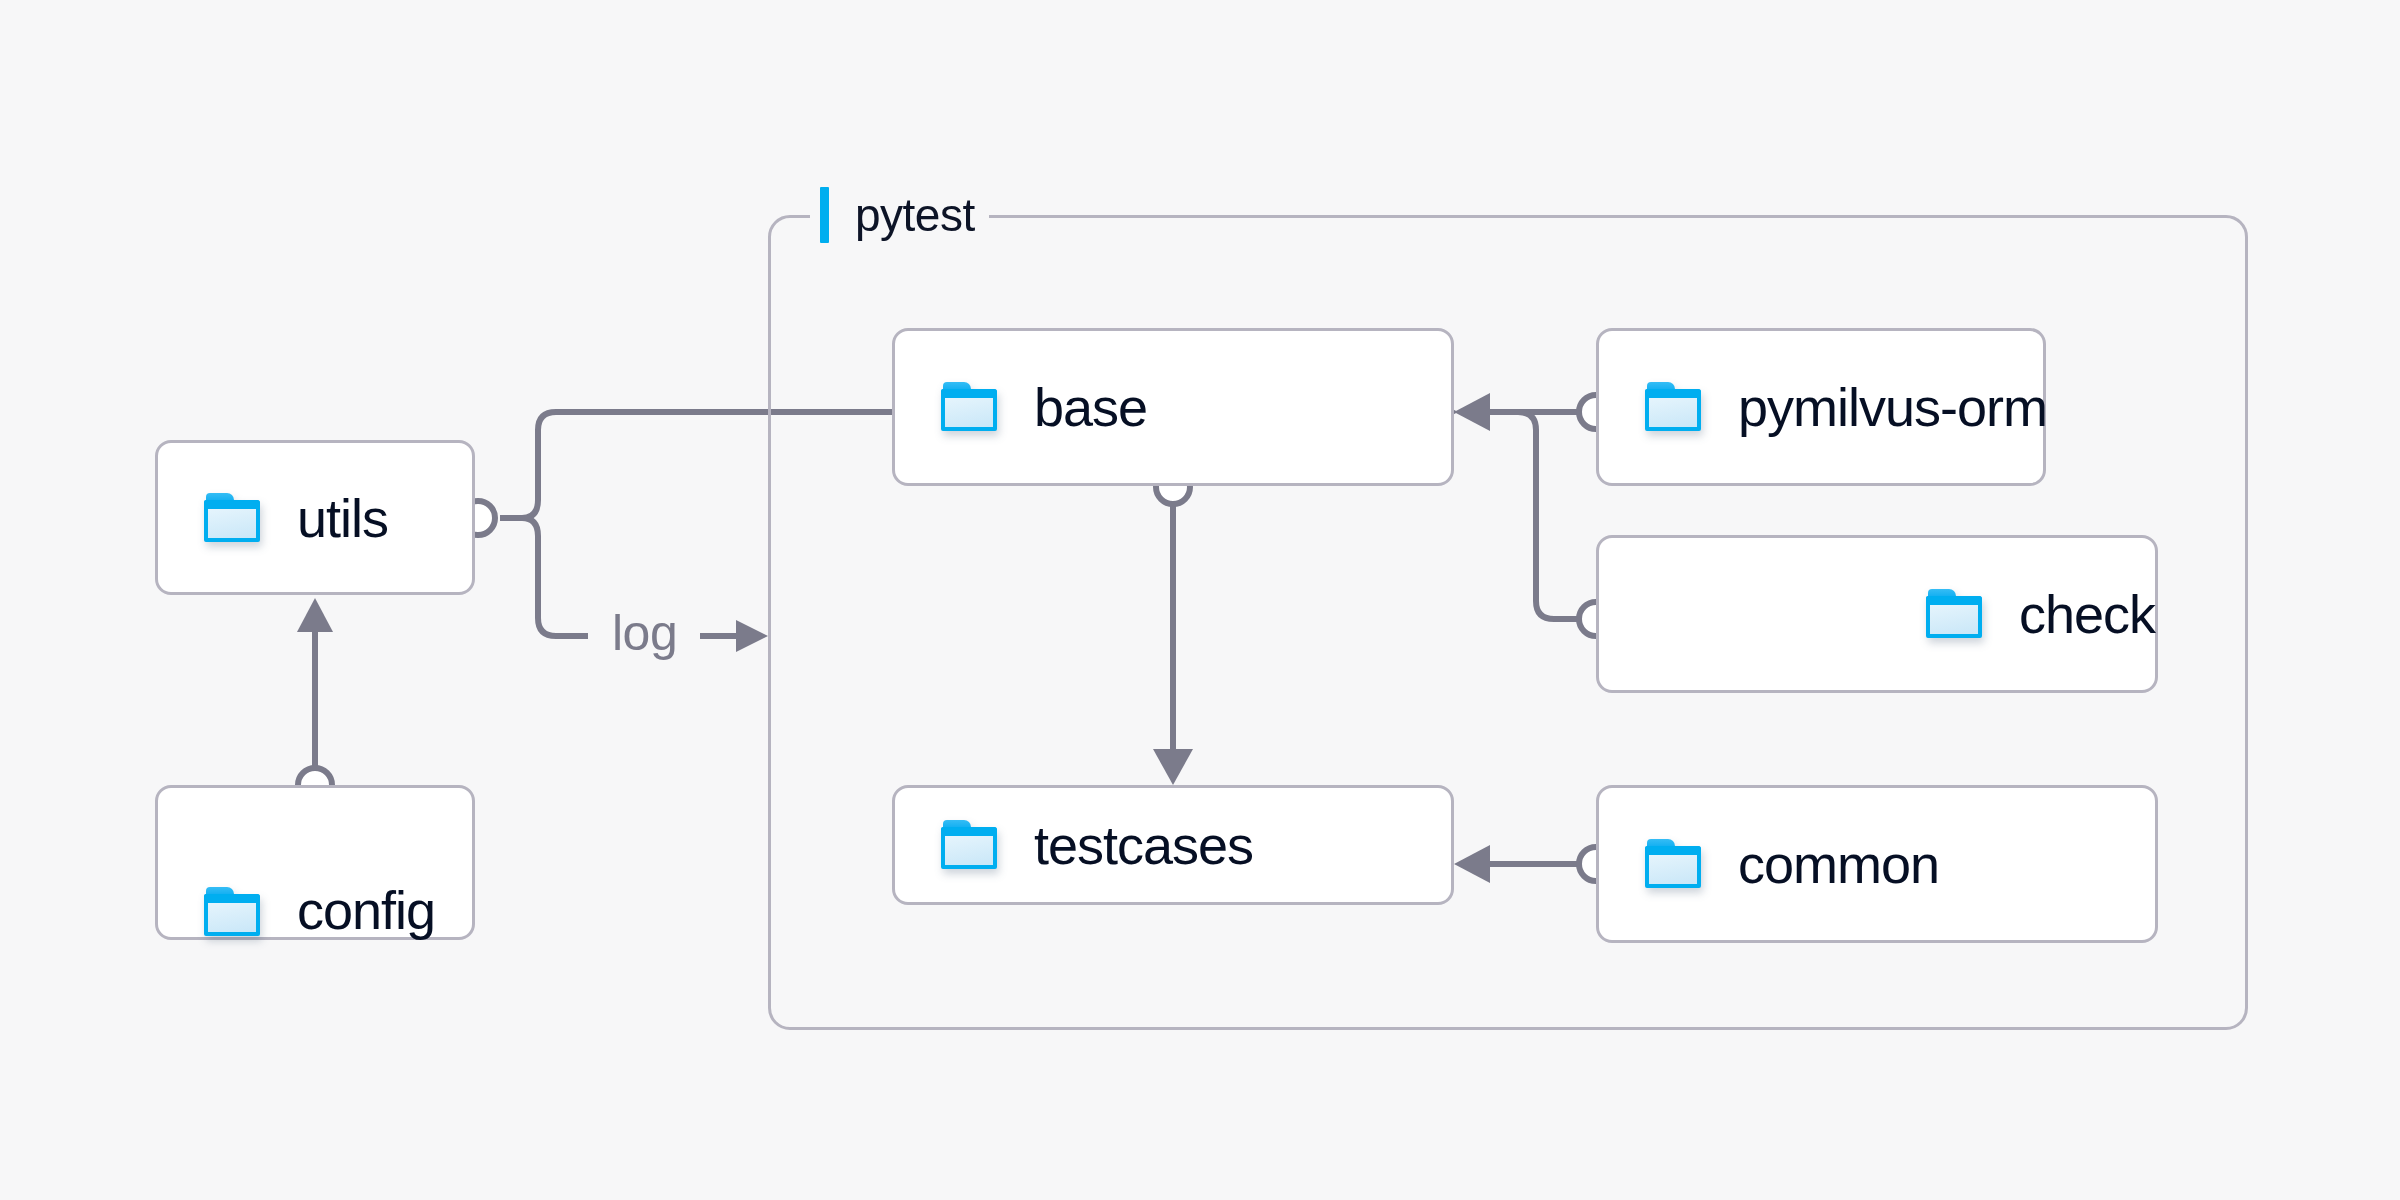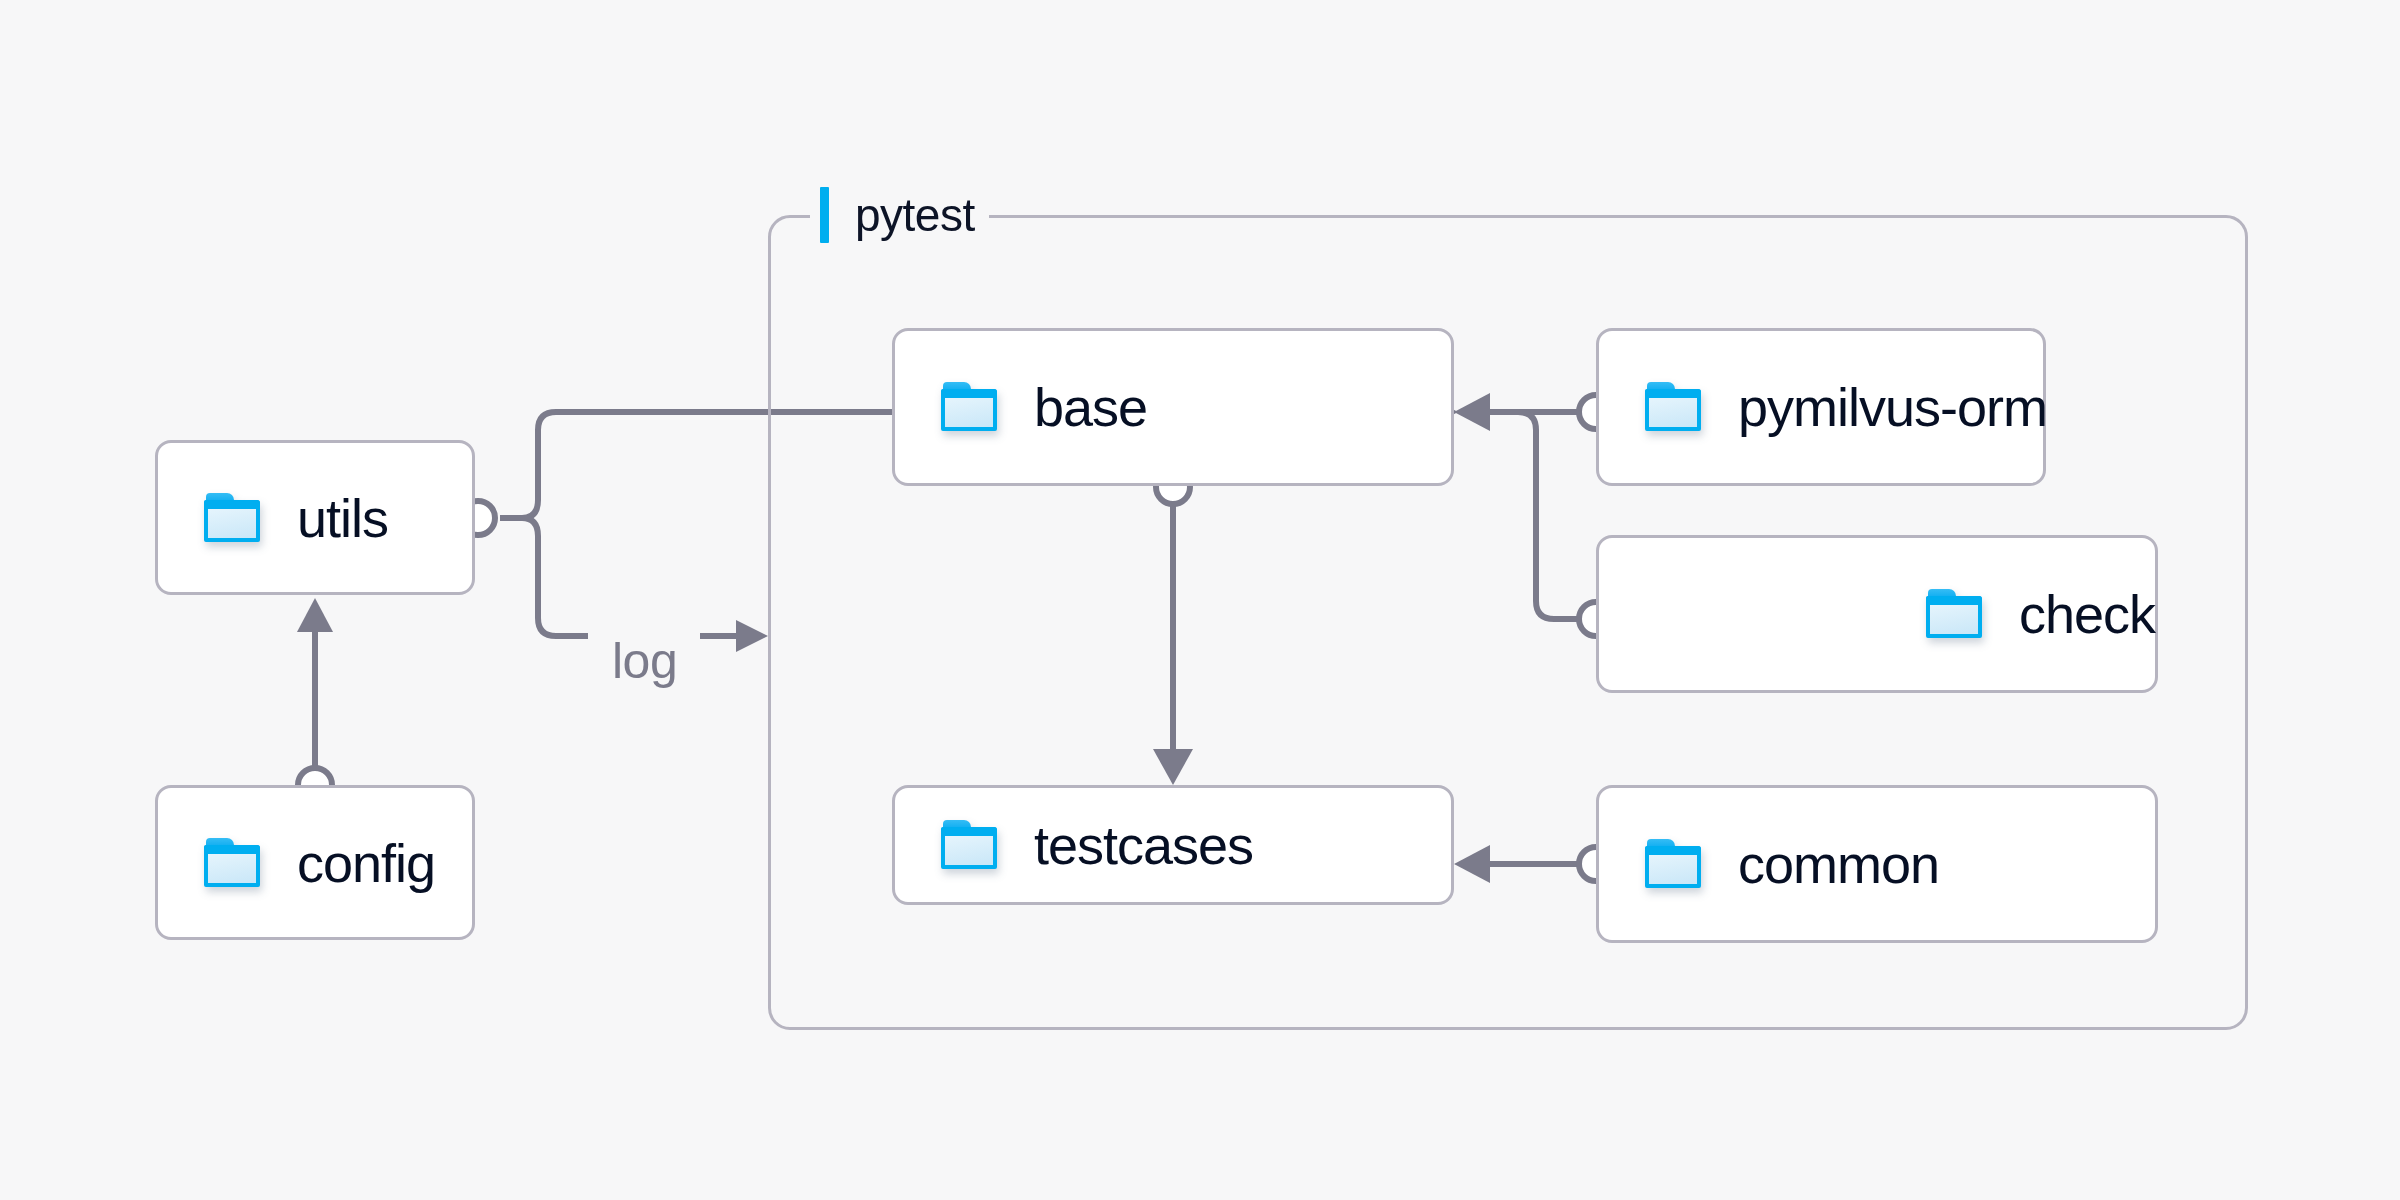--- a/index.html
+++ b/index.html
@@ -189,21 +189,21 @@
 
   <div class="node" id="node-utils" style="left: 155px; top: 440px; width: 320px; height: 155px;">
     <span class="folder-icon">
       <span class="tab"></span>
         <span class="body"></span>
         <span class="lip"></span>
     </span>
     <span class="node-label">utils</span>
   </div>
 
-  <div class="node" id="node-config" style="left: 155px; top: 785px; width: 320px; height: 155px;">
+  <div class="node" id="node-config" style="left: 155px; top: 785px; width: 320px; height: 155px; align-items: flex-end;">
     <span class="folder-icon">
       <span class="tab"></span>
         <span class="body"></span>
         <span class="lip"></span>
     </span>
     <span class="node-label">config</span>
   </div>
 
   <div class="node" id="node-base" style="left: 892px; top: 328px; width: 562px; height: 158px;">
     <span class="folder-icon">
@@ -243,15 +243,15 @@
 
   <div class="node" id="node-common" style="left: 1596px; top: 785px; width: 562px; height: 158px;">
     <span class="folder-icon">
       <span class="tab"></span>
         <span class="body"></span>
         <span class="lip"></span>
     </span>
     <span class="node-label">common</span>
   </div>
 
-  <div class="edge-label" id="edge-label-log" style="left: 600px; top: 608px; margin-top: 28px;">log</div>
+  <div class="edge-label" id="edge-label-log" style="left: 600px; top: 608px;">log</div>
 
 </div>
 
 </body></html>

